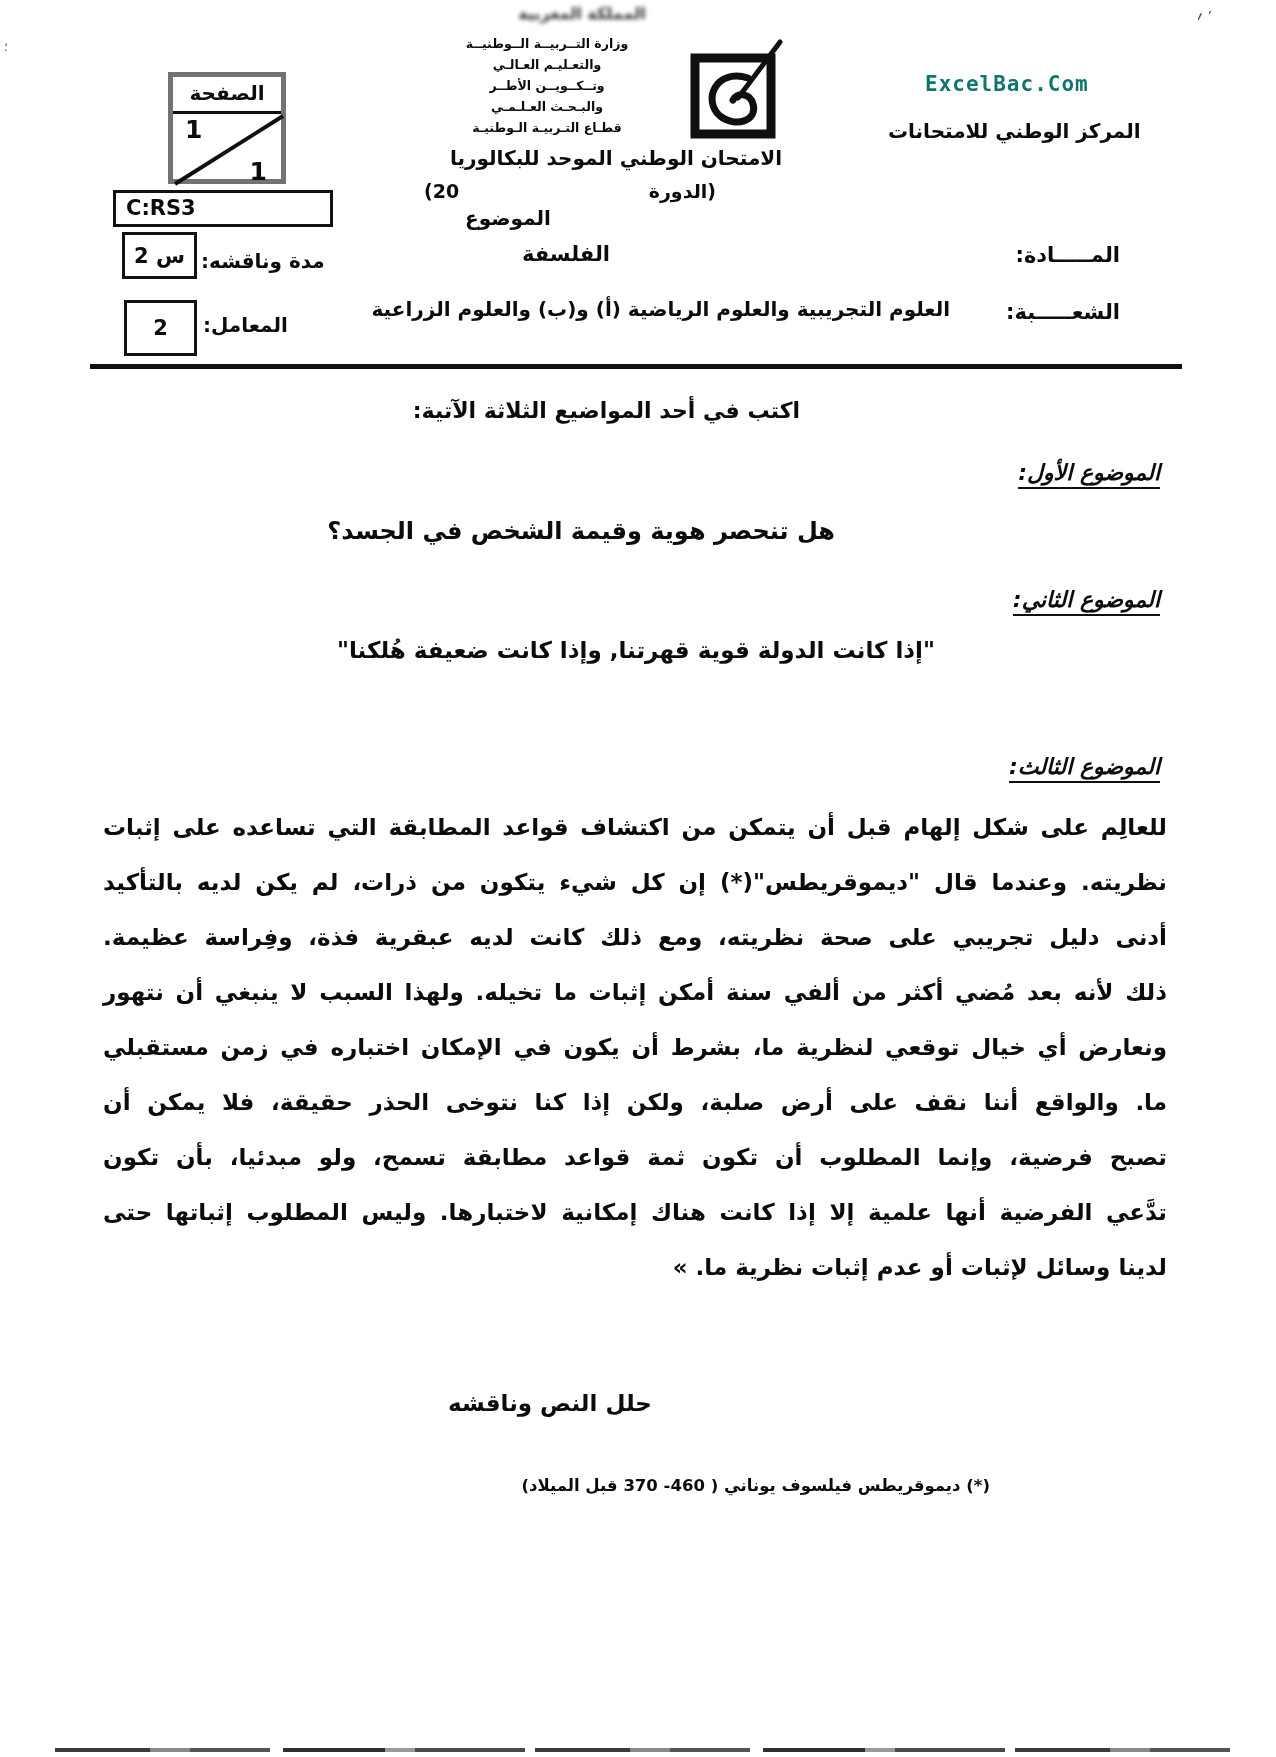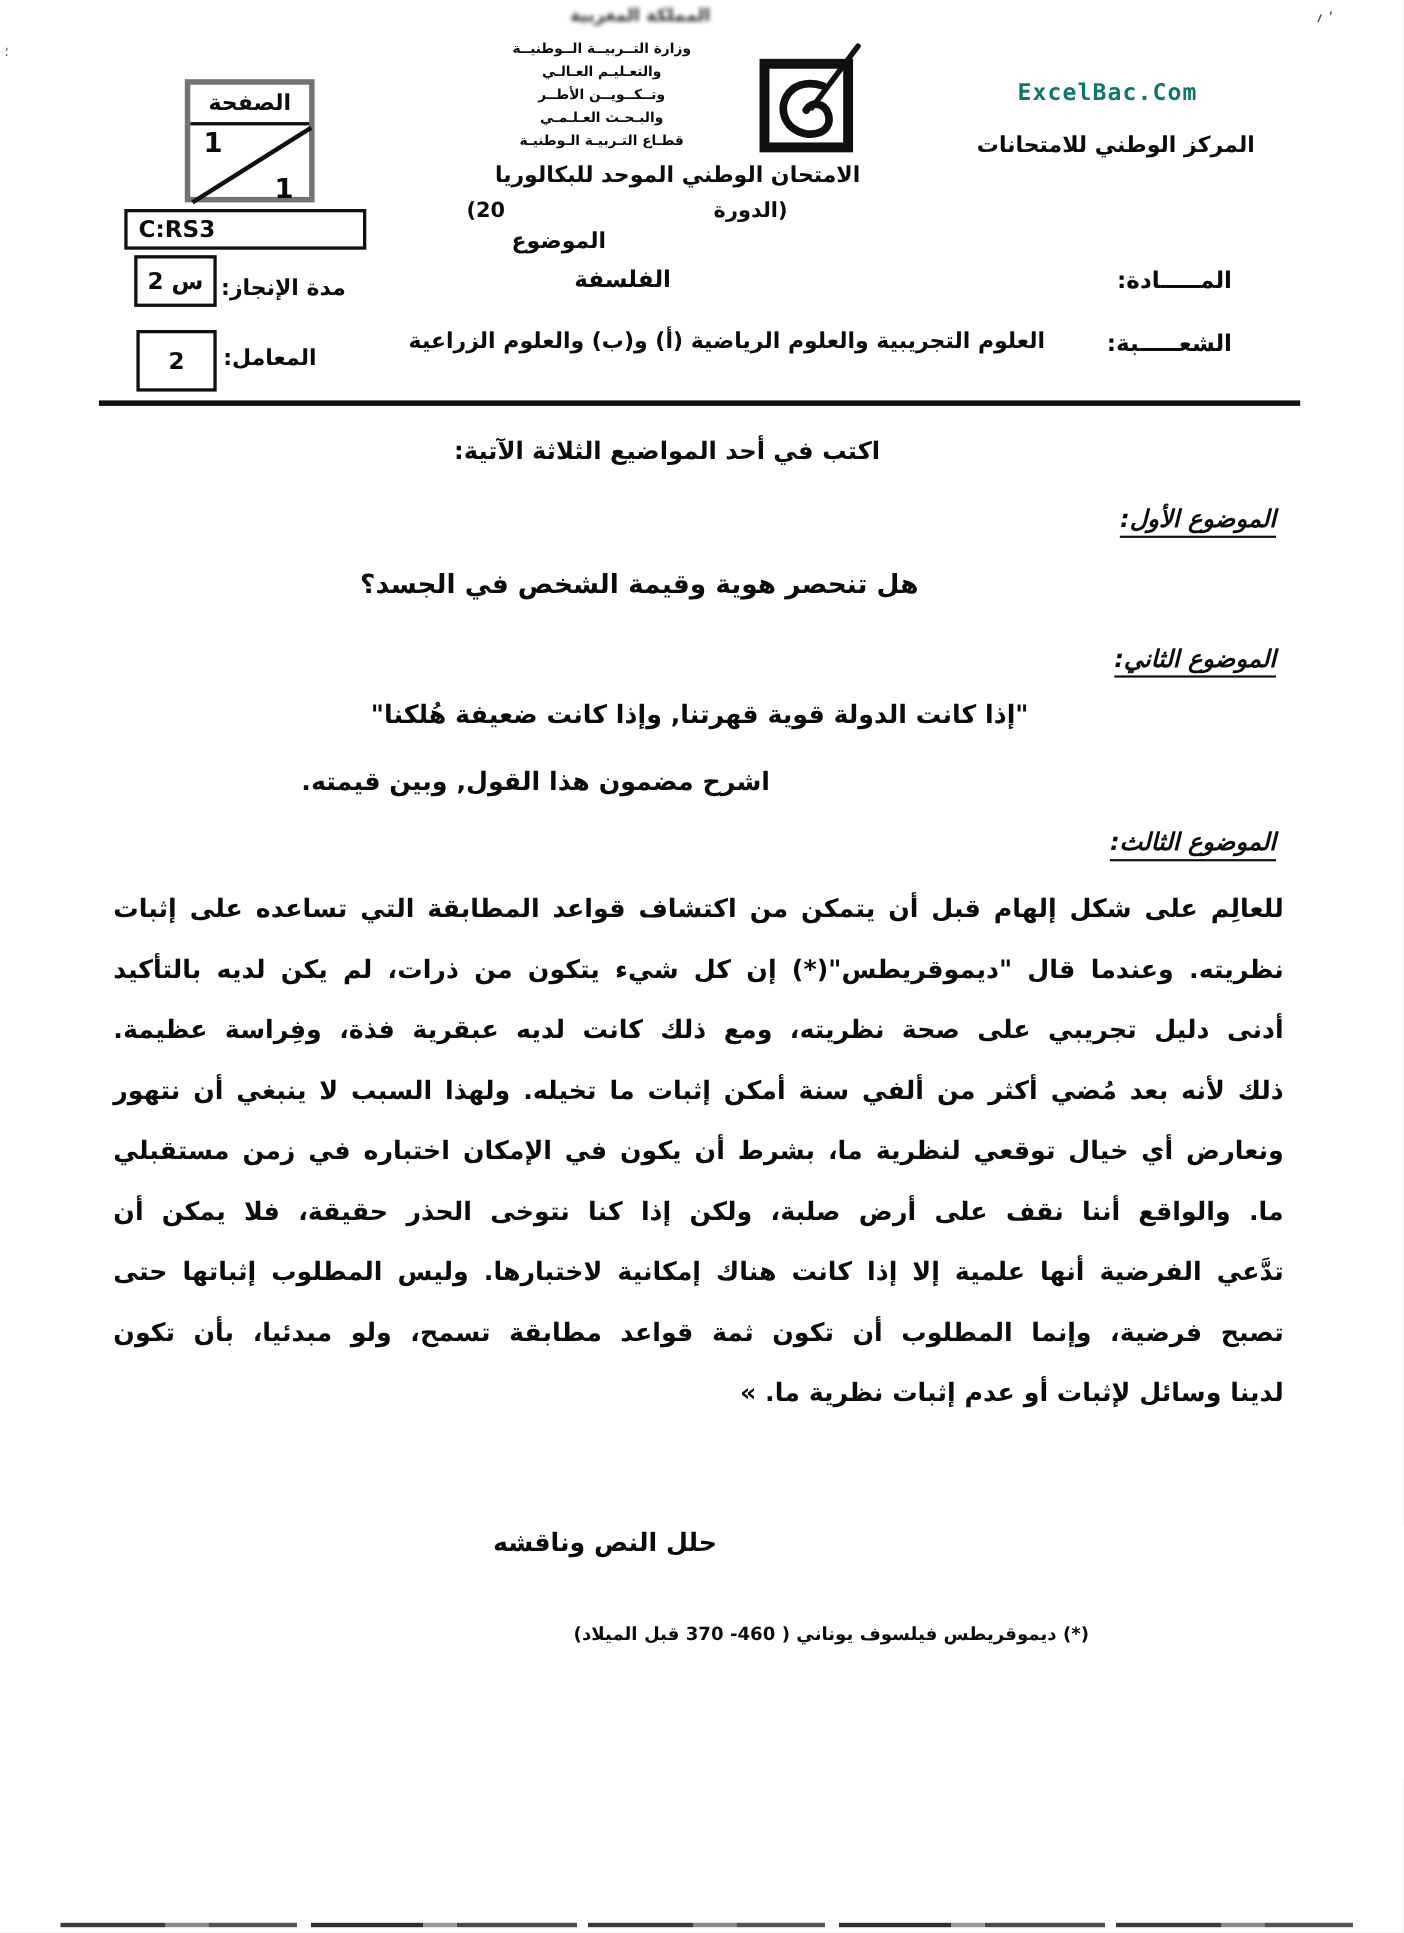--- a/index.html
+++ b/index.html
@@ -89,21 +89,21 @@
         <line x1="2" y1="70" x2="110" y2="2" stroke="#101010" stroke-width="4"></line>
       </svg>
       <span class="pn-cur">1</span>
       <span class="pn-tot">1</span>
     </div>
   </div>
 
   <div class="abs code-box">C:RS3</div>
 
   <div class="abs val-box dur-box">2 س</div>
-  <div class="abs side-label" style="left:201px;top:249px;">مدة الإنجاز:</div>
+  <div class="abs side-label" style="left:201px;top:249px;">مدة وناقشه:</div>
 
   <div class="abs val-box coe-box">2</div>
   <div class="abs side-label" style="left:203px;top:313px;">المعامل:</div>
 
   <div class="abs kingdom">المملكة المغربية</div>
 
   <div class="abs ministry">
     <div>وزارة التــربيــة الــوطنيــة</div>
     <div>والتعـليـم العـالـي</div>
     <div>وتــكــويــن الأطــر</div>
@@ -134,33 +134,32 @@
 
   <div class="abs divider"></div>
 
   <div class="abs instruction">اكتب في أحد المواضيع الثلاثة الآتية:</div>
 
   <div class="abs topic-title t1">الموضوع الأول:</div>
   <div class="abs t1-q">هل تنحصر هوية وقيمة الشخص في الجسد؟</div>
 
   <div class="abs topic-title t2">الموضوع الثاني:</div>
   <div class="abs t2-q">"إذا كانت الدولة قوية قهرتنا, وإذا كانت ضعيفة هُلكنا"</div>
-  <div class="abs t2-i">اشرح مضمون هذا القول, وبين قيمته.</div>
 
   <div class="abs topic-title t3">الموضوع الثالث:</div>
 
   <div class="abs essay">
     <div class="essay-line">للعالِم على شكل إلهام قبل أن يتمكن من اكتشاف قواعد المطابقة التي تساعده على إثبات</div>
     <div class="essay-line">نظريته. وعندما قال "ديموقريطس"(*) إن كل شيء يتكون من ذرات، لم يكن لديه بالتأكيد</div>
     <div class="essay-line">أدنى دليل تجريبي على صحة نظريته، ومع ذلك كانت لديه عبقرية فذة، وفِراسة عظيمة.</div>
     <div class="essay-line">ذلك لأنه بعد مُضي أكثر من ألفي سنة أمكن إثبات ما تخيله. ولهذا السبب لا ينبغي أن نتهور</div>
     <div class="essay-line">ونعارض أي خيال توقعي لنظرية ما، بشرط أن يكون في الإمكان اختباره في زمن مستقبلي</div>
     <div class="essay-line">ما. والواقع أننا نقف على أرض صلبة، ولكن إذا كنا نتوخى الحذر حقيقة، فلا يمكن أن</div>
+    <div class="essay-line">تصبح فرضية، وإنما المطلوب أن تكون ثمة قواعد مطابقة تسمح، ولو مبدئيا، بأن تكون</div>
     <div class="essay-line">تدَّعي الفرضية أنها علمية إلا إذا كانت هناك إمكانية لاختبارها. وليس المطلوب إثباتها حتى</div>
-    <div class="essay-line">تصبح فرضية، وإنما المطلوب أن تكون ثمة قواعد مطابقة تسمح، ولو مبدئيا، بأن تكون</div>
     <div class="essay-line last">لدينا وسائل لإثبات أو عدم إثبات نظرية ما. »</div>
   </div>
 
   <div class="abs analyze">حلل النص وناقشه</div>
 
   <div class="abs footnote">(*) ديموقريطس فيلسوف يوناني ( 460- 370 قبل الميلاد)</div>
 
   <div class="abs bottom-line"></div>
 
 </div>

